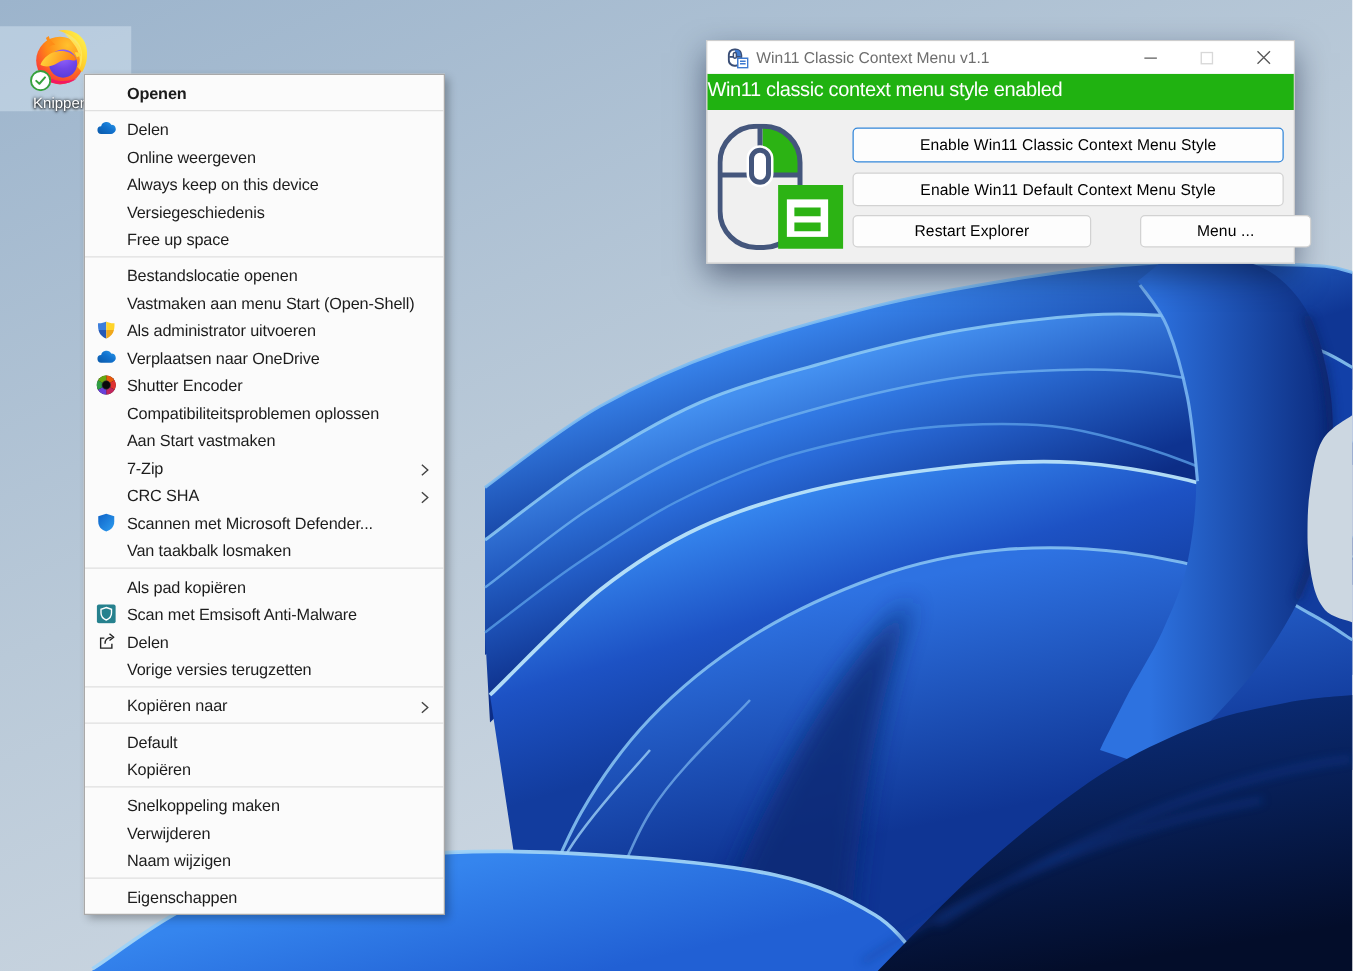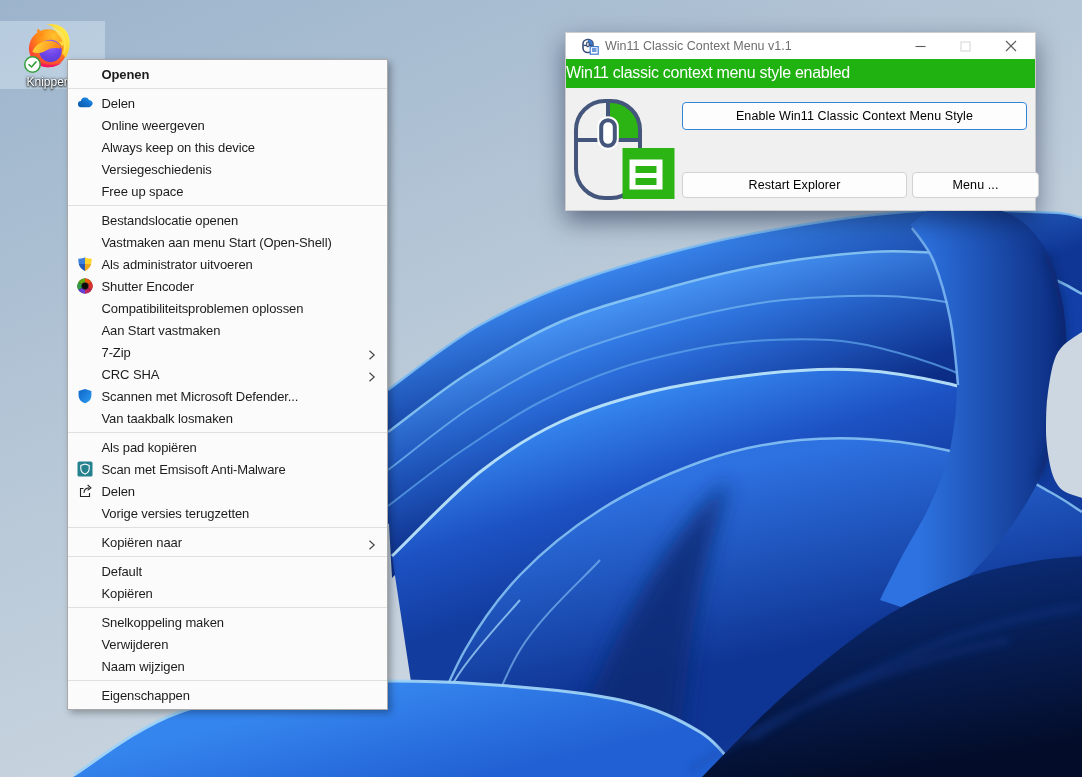--- a/index.html
+++ b/index.html
@@ -11,21 +11,21 @@
   
   #fx-item { position:absolute; left:0; top:0; width:106px; height:777px; }
   .sel-rect { position:absolute; left:0; top:21px; width:105px; height:68px;
                background:rgba(222,236,248,0.42); }
   .fx { position:absolute; left:25px; top:22px; }
   .fxbadge { position:absolute; left:24px; top:56px; }
   .icon-label { position:absolute; left:0; top:75px; width:97px; text-align:center;
                  font-size:12px; color:#fff; text-shadow:0 1px 2px #000, 0 0 3px #000; }
 
   
-  #context-menu { position:absolute; left:67px; top:59px; width:321px;
+  #context-menu { position:absolute; left:67px; top:59px; width:289px;
                    background:#fbfbfb; border:1px solid #a9a9a9; padding:3px 0;
                    box-shadow:3px 3px 7px rgba(0,0,0,0.3); }
   .mi { position:relative; height:22px; display:flex; align-items:center; }
   .mi.bold .mlbl { font-weight:bold; }
   .mlbl { margin-left:33.5px; font-size:13px; color:#1c1c1c; white-space:nowrap;
            letter-spacing:-0.1px; }
   .mico { position:absolute; left:9px; top:3px; width:16px; height:16px; }
   .mchev { position:absolute; right:11px; top:5.5px; width:8px; height:12px; }
   .sep { height:1px; background:#e0e0e0; margin:3px 0; }
 
@@ -44,22 +44,22 @@
   .banner { height:29px; background:#20b211; color:#fff; font-size:16px;
              line-height:28px; letter-spacing:-0.3px; }
   .content { position:relative; height:122px; }
   .mlogo { position:absolute; left:8px; top:11px; }
   .abtn { position:absolute; background:#fdfdfd; border:1px solid #d2d2d2; border-radius:4px;
            font-family:inherit; font-size:12.5px; color:#000; text-align:center;
            display:flex; align-items:center; justify-content:center; letter-spacing:0.1px; }
   #btn-classic { left:116px; top:14px; width:345px; height:28px;
                   border:1.6px solid #3286d9; }
   #btn-default { left:116px; top:50px; width:345px; height:27px; }
-  #btn-restart { left:116px; top:84px; width:225px; height:26px; }
-  #btn-menu   { left:346px; top:84px; width:127px; height:26px; }
+  #btn-restart { left:116px; top:84px; width:191px; height:26px; }
+  #btn-menu   { left:346px; top:84px; width:137px; height:26px; }
 </style>
 </head>
 <body>
 
 <div id="desktop">
   <svg id="wallpaper" width="1082" height="777" viewBox="0 0 1082 777" preserveAspectRatio="none">
   <defs>
     <linearGradient id="sky" x1="0" y1="0" x2="0.6" y2="1">
       <stop offset="0" stop-color="#9cb4cc"></stop>
       <stop offset="0.5" stop-color="#b9c9d8"></stop>
@@ -222,20 +222,33 @@
               </clipPath>
             </defs>
             <g clip-path="url(#shc)">
               <rect x="0" y="0" width="8" height="8" fill="#3c7edb"></rect>
               <rect x="8" y="0" width="8" height="8" fill="#ffd42a"></rect>
               <rect x="0" y="8" width="8" height="8" fill="#2559b7"></rect>
               <rect x="8" y="8" width="8" height="8" fill="#f0a81c"></rect>
             </g>
           </svg></span>
         <span class="mlbl">Als administrator uitvoeren</span>
+      </div>
+      <div class="mi">
+        <span class="mico"><svg width="16" height="16" viewBox="0 0 16 16">
+            <defs>
+              <linearGradient id="odg" x1="0" y1="1" x2="1" y2="0">
+                <stop offset="0" stop-color="#0a58a8"></stop>
+                <stop offset="0.55" stop-color="#1273cf"></stop>
+                <stop offset="1" stop-color="#2f9bea"></stop>
+              </linearGradient>
+            </defs>
+            <path d="M4.2 12.2 a3.1 3.1 0 0 1 -0.3 -6.2 a4.4 4.4 0 0 1 8.2 -1.1 a3.4 3.4 0 0 1 1.7 6.4 q-0.7 0.9 -2 0.9 Z" fill="url(#odg)"></path>
+          </svg></span>
+        <span class="mlbl">Verplaatsen naar OneDrive</span>
       </div>
       <div class="mi">
         <span class="mico"><svg width="16" height="16" viewBox="0 0 16 16">
             <circle cx="8" cy="8" r="7.6" fill="#111"></circle>
             <g>
               <path d="M8 8 L8 0.4 A7.6 7.6 0 0 1 14.6 4.2 Z" fill="#e8590c"></path>
               <path d="M8 8 L14.6 4.2 A7.6 7.6 0 0 1 14.6 11.8 Z" fill="#e03131"></path>
               <path d="M8 8 L14.6 11.8 A7.6 7.6 0 0 1 8 15.6 Z" fill="#c2255c"></path>
               <path d="M8 8 L8 15.6 A7.6 7.6 0 0 1 1.4 11.8 Z" fill="#6741d9"></path>
               <path d="M8 8 L1.4 11.8 A7.6 7.6 0 0 1 1.4 4.2 Z" fill="#2f9e44"></path>
@@ -366,17 +379,18 @@
   <path d="M2 41 H66" stroke="#44567c" stroke-width="4"></path>
   <path d="M34 2 V24" stroke="#44567c" stroke-width="4"></path>
   <rect x="27.2" y="21.2" width="13.6" height="25.6" rx="6.8" fill="#fff" stroke="#fff" stroke-width="8"></rect>
   <rect x="27.2" y="21.2" width="13.6" height="25.6" rx="6.8" fill="#fff" stroke="#44567c" stroke-width="4"></rect>
   <rect x="48.5" y="49" width="52" height="51" fill="#2cb314"></rect>
   <rect x="55.5" y="60.5" width="33" height="30" fill="#fff"></rect>
   <rect x="61.5" y="67" width="21" height="7" fill="#2cb314"></rect>
   <rect x="61.5" y="79" width="21" height="7" fill="#2cb314"></rect>
 </svg></div>
       <button class="abtn" id="btn-classic">Enable Win11 Classic Context Menu Style</button>
+      <button class="abtn" id="btn-default">Enable Win11 Default Context Menu Style</button>
       <button class="abtn" id="btn-restart">Restart Explorer</button>
       <button class="abtn" id="btn-menu">Menu ...</button>
     </div>
   </div>
 </div>
 
 </body></html>

